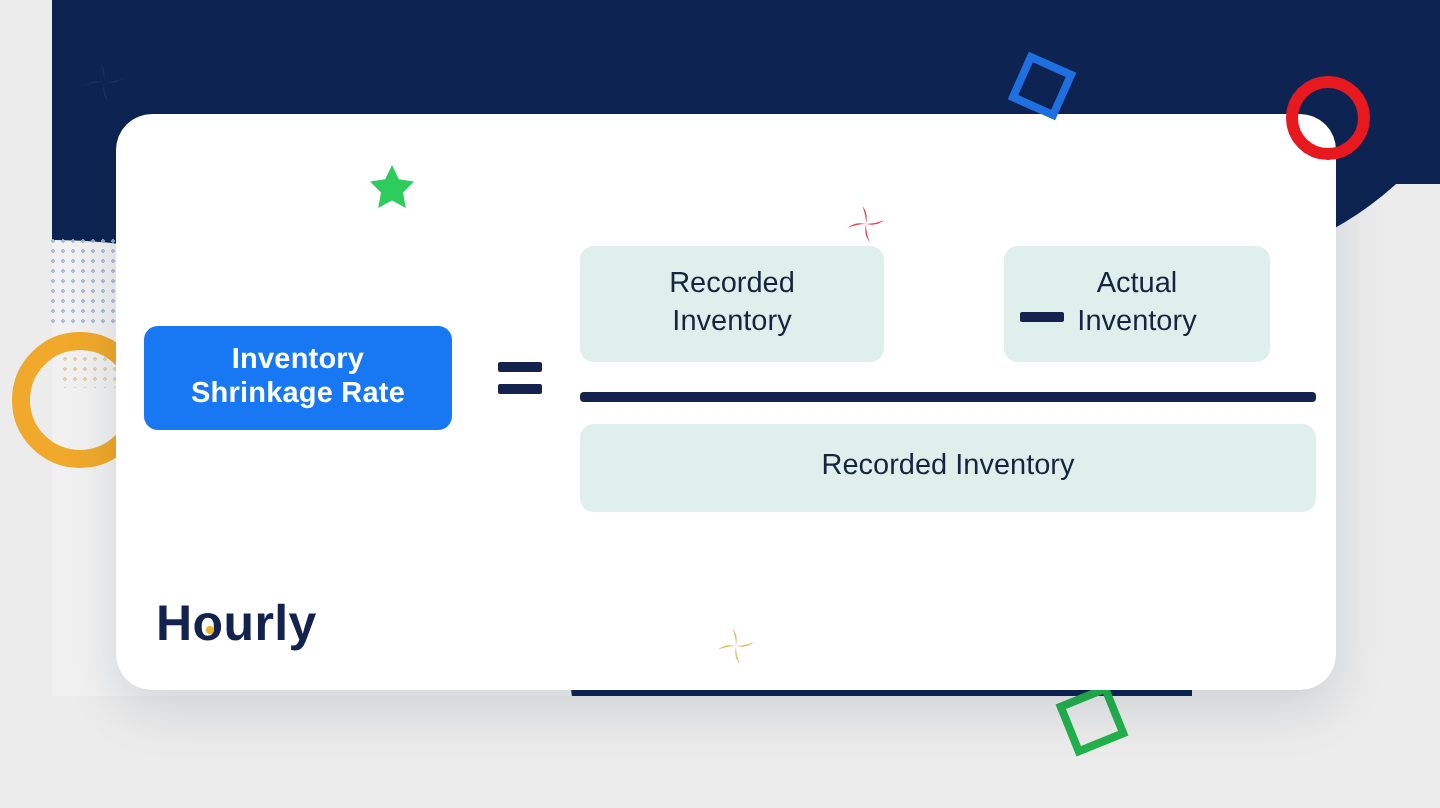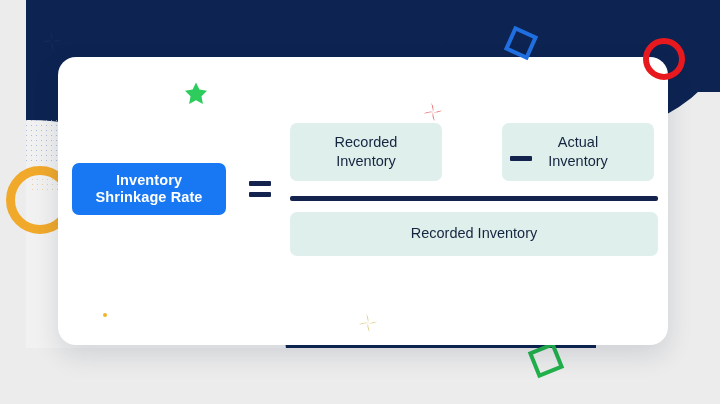--- a/index.html
+++ b/index.html
@@ -206,21 +206,21 @@
     font-size: 14.5px;
     line-height: 19px;
     text-align: center;
     display: flex;
     flex-direction: column;
     align-items: center;
     justify-content: center;
     box-sizing: border-box;
   }
   .mint.num-a { width: 152px; height: 58px; }
-  .mint.num-b { width: 152px; height: 58px; margin-left: 60px; }
+  .mint.num-b { width: 133px; height: 58px; margin-left: 60px; }
 
   .minus {
     position: absolute;
     left: 452px;
     top: 99px;
     width: 22px;
     height: 5px;
     background: #13234d;
     border-radius: 1px;
   }
@@ -330,16 +330,17 @@
         <div class="frac-bar"></div>
 
         <div class="mint denom">
           <span>Recorded Inventory</span>
         </div>
       </div>
     </div>
 
     <div class="minus"></div>
 
+    <div class="brand">Hourly</div>
     <div class="brand-dot"></div>
   </div>
 
 </div>
 
 </body></html>

